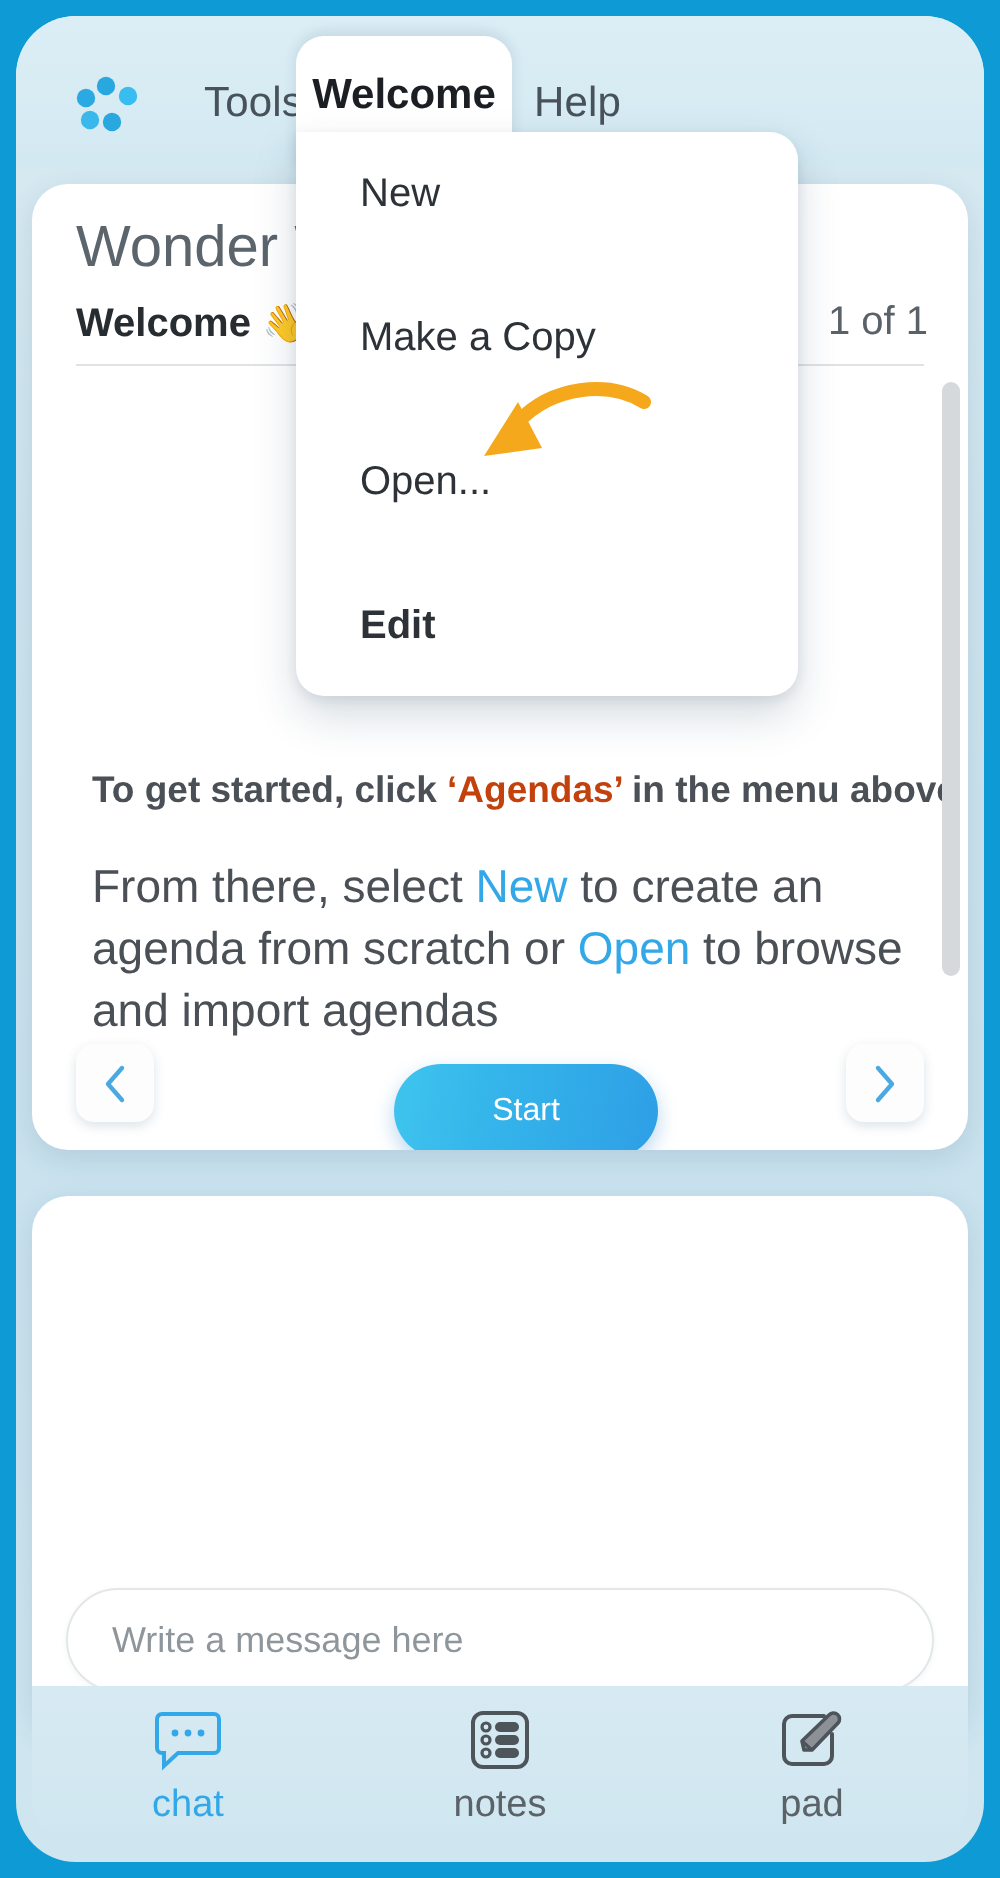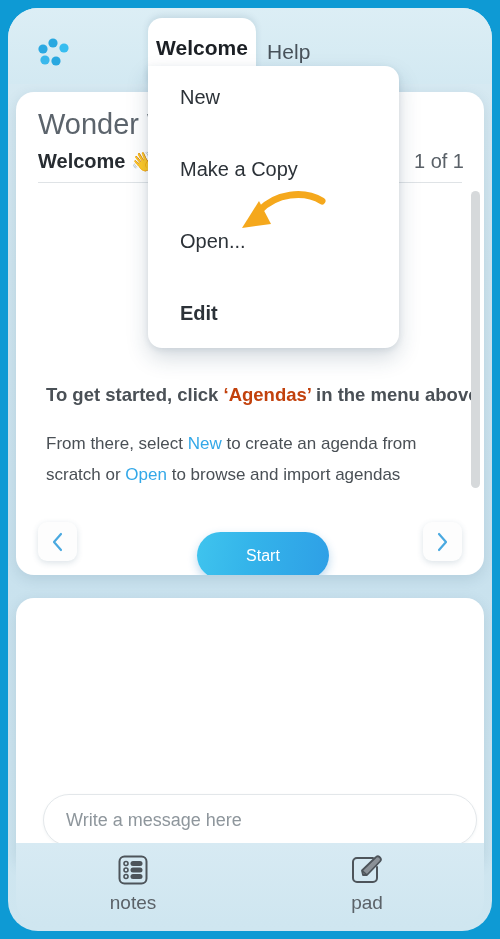--- a/index.html
+++ b/index.html
@@ -173,21 +173,21 @@
     width: 410px;
   }
   #instr-line1 {
     font-size: 18.5px;
     font-weight: bold;
     color: #4a5056;
     white-space: nowrap;
     margin-bottom: 22px;
   }
   #instr-line2 {
-    font-size: 17px;
+    font-size: 23px;
     color: #4a5056;
     line-height: 31px;
   }
   .accent-link { color: #33a8e8; }
   .accent-quote { color: #c2410c; }
 
   
   .nav-arrow {
     position: absolute;
     top: 430px;
@@ -245,21 +245,21 @@
     width: 468px;
     height: 268px;
     background: #ffffff;
     border-radius: 18px;
     box-shadow: 0 4px 14px rgba(30,70,100,.13);
     z-index: 10;
   }
 
   #chat-input {
     position: absolute;
-    left: 27px;
+    left: 17px;
     top: 196px;
     width: 434px;
     height: 52px;
     border: 1px solid #e3e7ea;
     border-radius: 26px;
     background: #ffffff;
     font-size: 18px;
     font-family: "Liberation Sans", sans-serif;
     color: #3a4046;
     padding: 0 22px;
@@ -319,20 +319,21 @@
     <div id="logo">
       <svg width="44" height="40" viewBox="0 0 44 40">
         <circle cx="21" cy="9" r="4.6" fill="#29a8e0"></circle>
         <circle cx="32" cy="14" r="4.6" fill="#37bdf0"></circle>
         <circle cx="11" cy="15" r="4.6" fill="#2ba9e2"></circle>
         <circle cx="13" cy="26" r="4.6" fill="#3ab8ec"></circle>
         <circle cx="24" cy="27" r="4.6" fill="#29a8e0"></circle>
       </svg>
     </div>
 
+    <div class="menu-item" id="menu-tools">Tools</div>
 
     <div class="menu-item" id="menu-help">Help</div>
 
     <div id="menu-agendas">Welcome</div>
   </div>
 
   <div id="dropdown">
     <div class="dropdown-item" id="dd-new">New</div>
     <div class="dropdown-item" id="dd-copy">Make a Copy</div>
     <div class="dropdown-item" id="dd-open">Open...</div>
@@ -385,20 +386,31 @@
   </div>
 
   <div id="chat-card">
     <input id="chat-input" type="text" placeholder="Write a message here" style="">
   </div>
 
   <div id="chat-notch"></div>
 
   <div id="tabbar">
 
+    <div class="tab active">
+      <span class="tab-icon">
+        <svg width="34" height="32" viewBox="0 0 34 32">
+          <path d="M4 3 H30 A2.5 2.5 0 0 1 32.5 5.5 V20 A2.5 2.5 0 0 1 30 22.5 H12 L5 29 V22.5 H4 A2.5 2.5 0 0 1 1.5 20 V5.5 A2.5 2.5 0 0 1 4 3 Z" fill="none" stroke="#33a8e8" stroke-width="2"></path>
+          <circle cx="10.5" cy="12.5" r="1.7" fill="#33a8e8"></circle>
+          <circle cx="17" cy="12.5" r="1.7" fill="#33a8e8"></circle>
+          <circle cx="23.5" cy="12.5" r="1.7" fill="#33a8e8"></circle>
+        </svg>
+      </span>
+      <span class="tab-label">chat</span>
+    </div>
 
     <div class="tab">
       <span class="tab-icon">
         <svg width="32" height="32" viewBox="0 0 32 32">
           <rect x="2.5" y="2.5" width="27" height="27" rx="5" fill="none" stroke="#4d545a" stroke-width="2"></rect>
           <circle cx="9" cy="9.5" r="2" fill="none" stroke="#4d545a" stroke-width="1.6"></circle>
           <circle cx="9" cy="16" r="2" fill="none" stroke="#4d545a" stroke-width="1.6"></circle>
           <circle cx="9" cy="22.5" r="2" fill="none" stroke="#4d545a" stroke-width="1.6"></circle>
           <rect x="13.5" y="7" width="12" height="5" rx="2.5" fill="#4d545a"></rect>
           <rect x="13.5" y="13.5" width="12" height="5" rx="2.5" fill="#4d545a"></rect>

